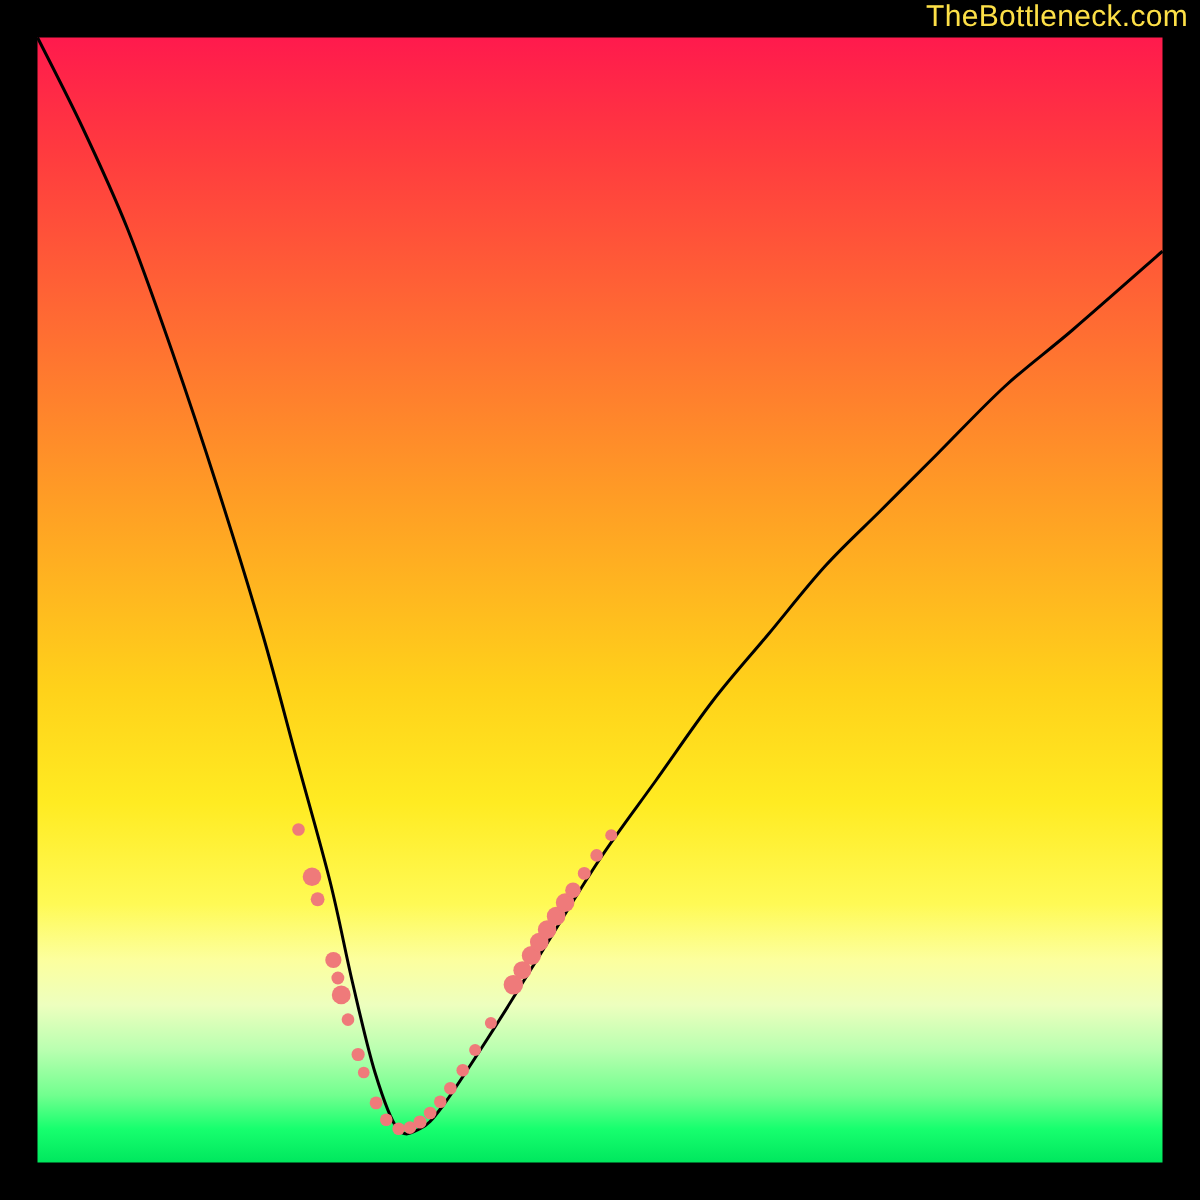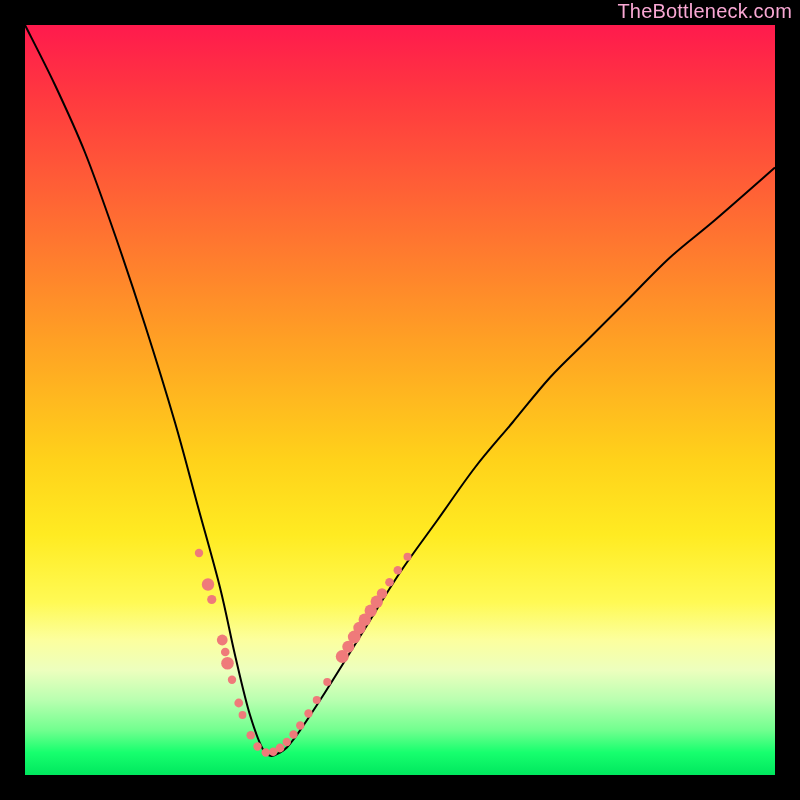--- a/index.html
+++ b/index.html
@@ -38,21 +38,21 @@
       #b9ffb0 90%,
       #72ff8f 94%,
       #17ff6e 97%,
       #00e75e 100%
     );
   }
   .watermark {
     position: absolute;
     top: 0;
     right: 8px;
-    color: #f9a8d4;
+    color: #fde047;
     font-size: 20px;
     font-weight: 500;
     letter-spacing: 0.2px;
     user-select: none;
   }
   svg.curve {
     position: absolute;
     left: 0;
     top: 0;
     width: 750px;

